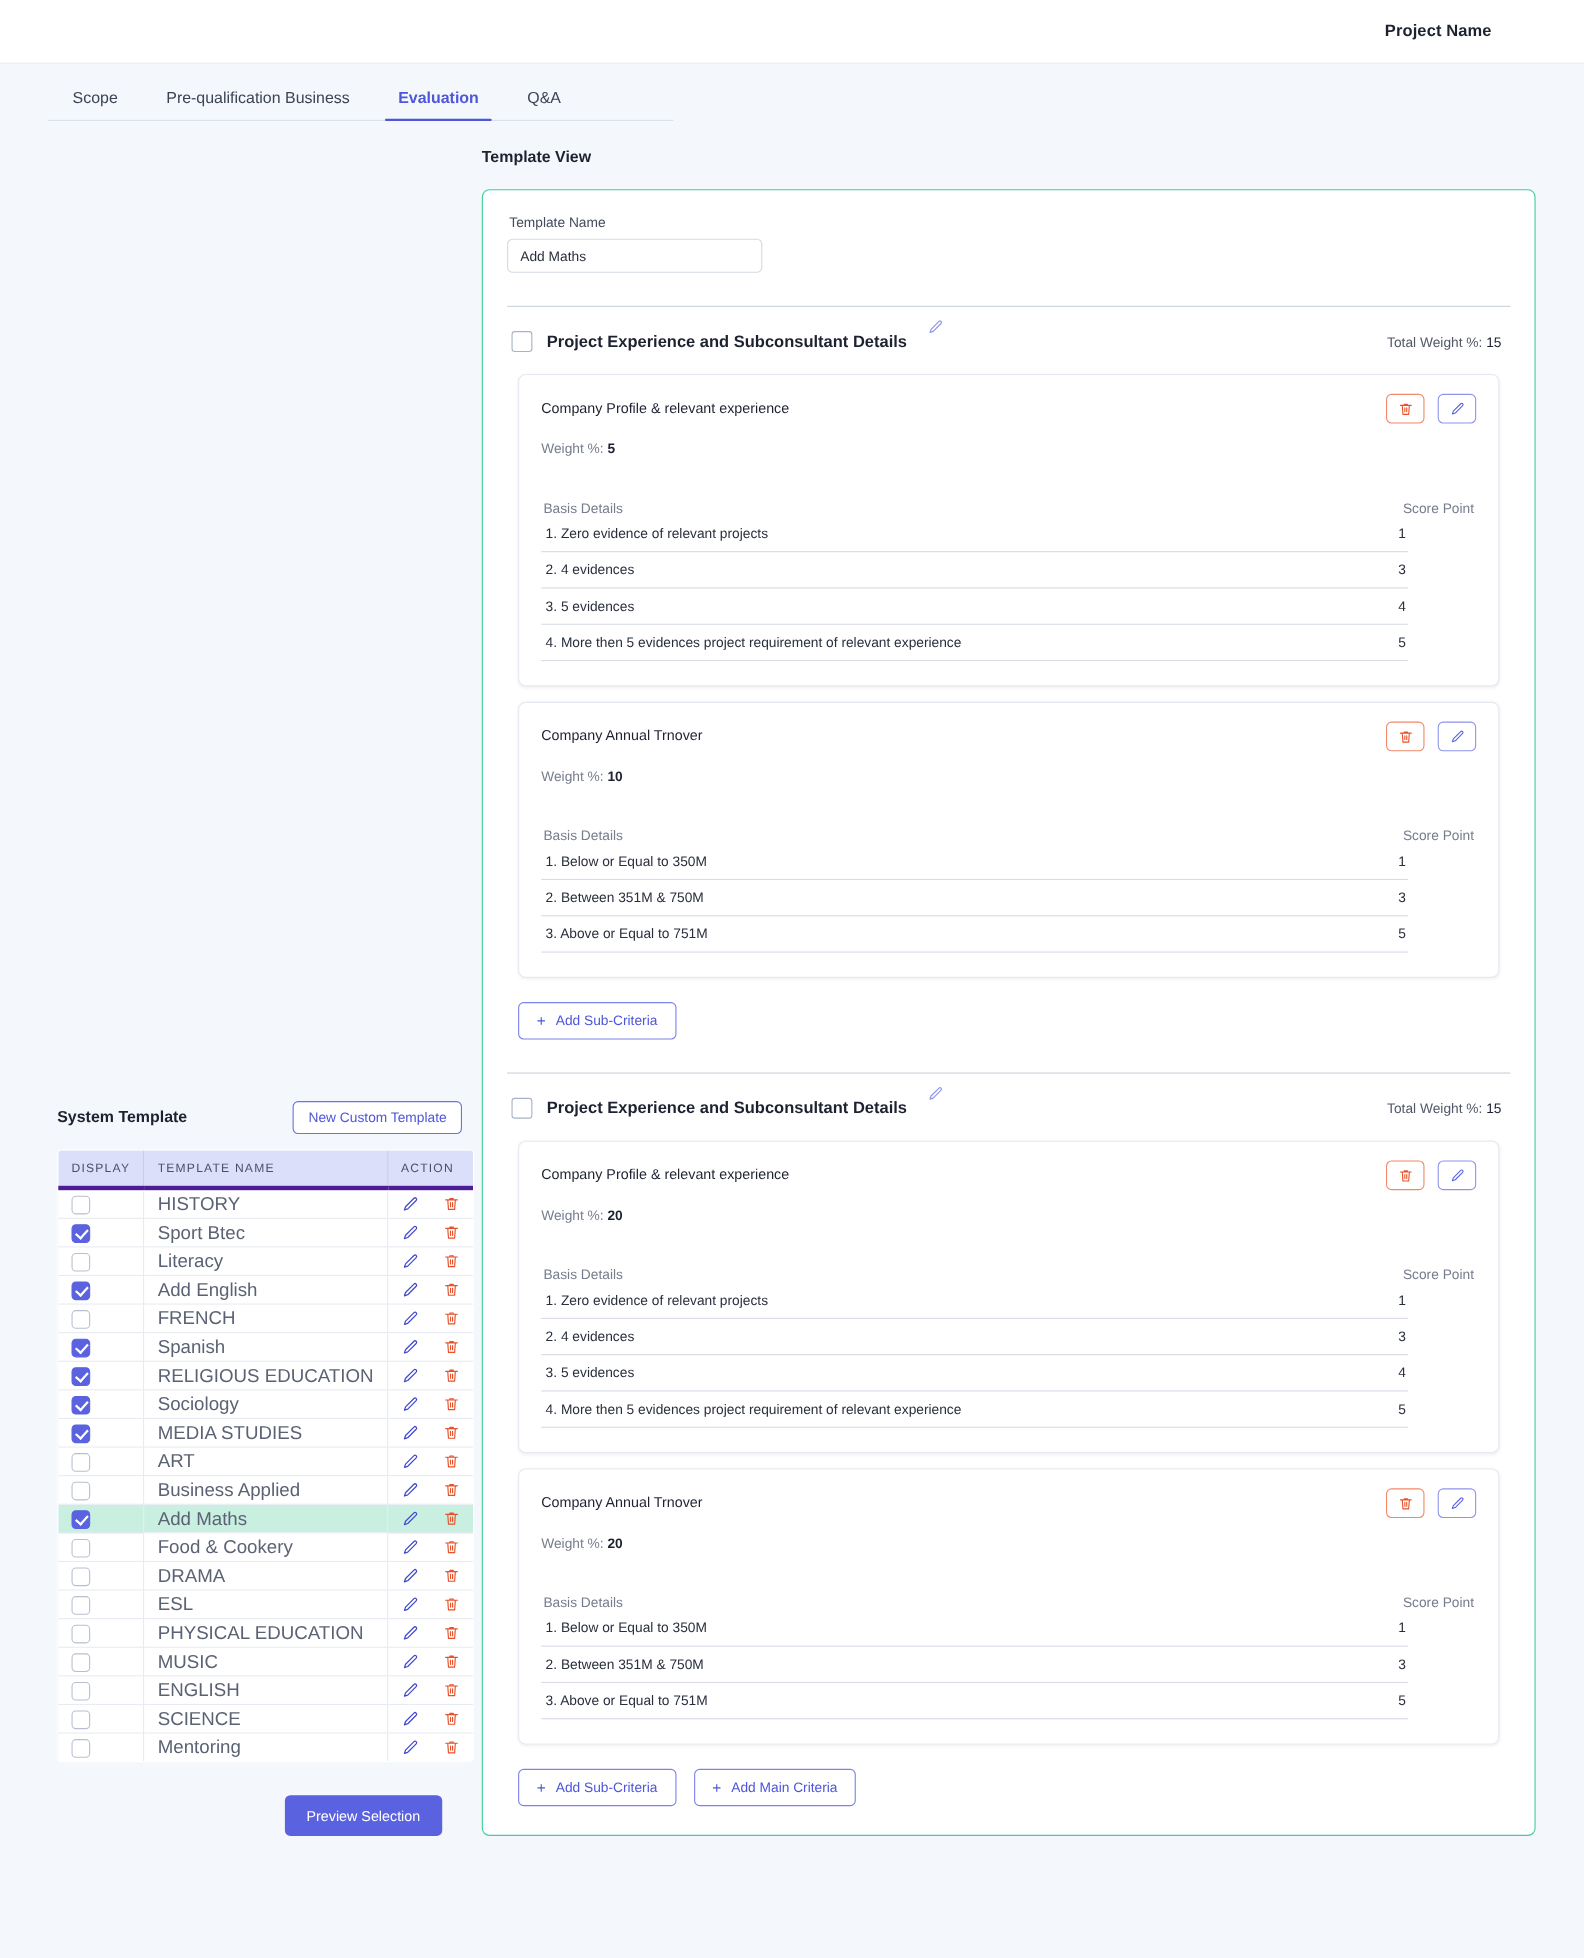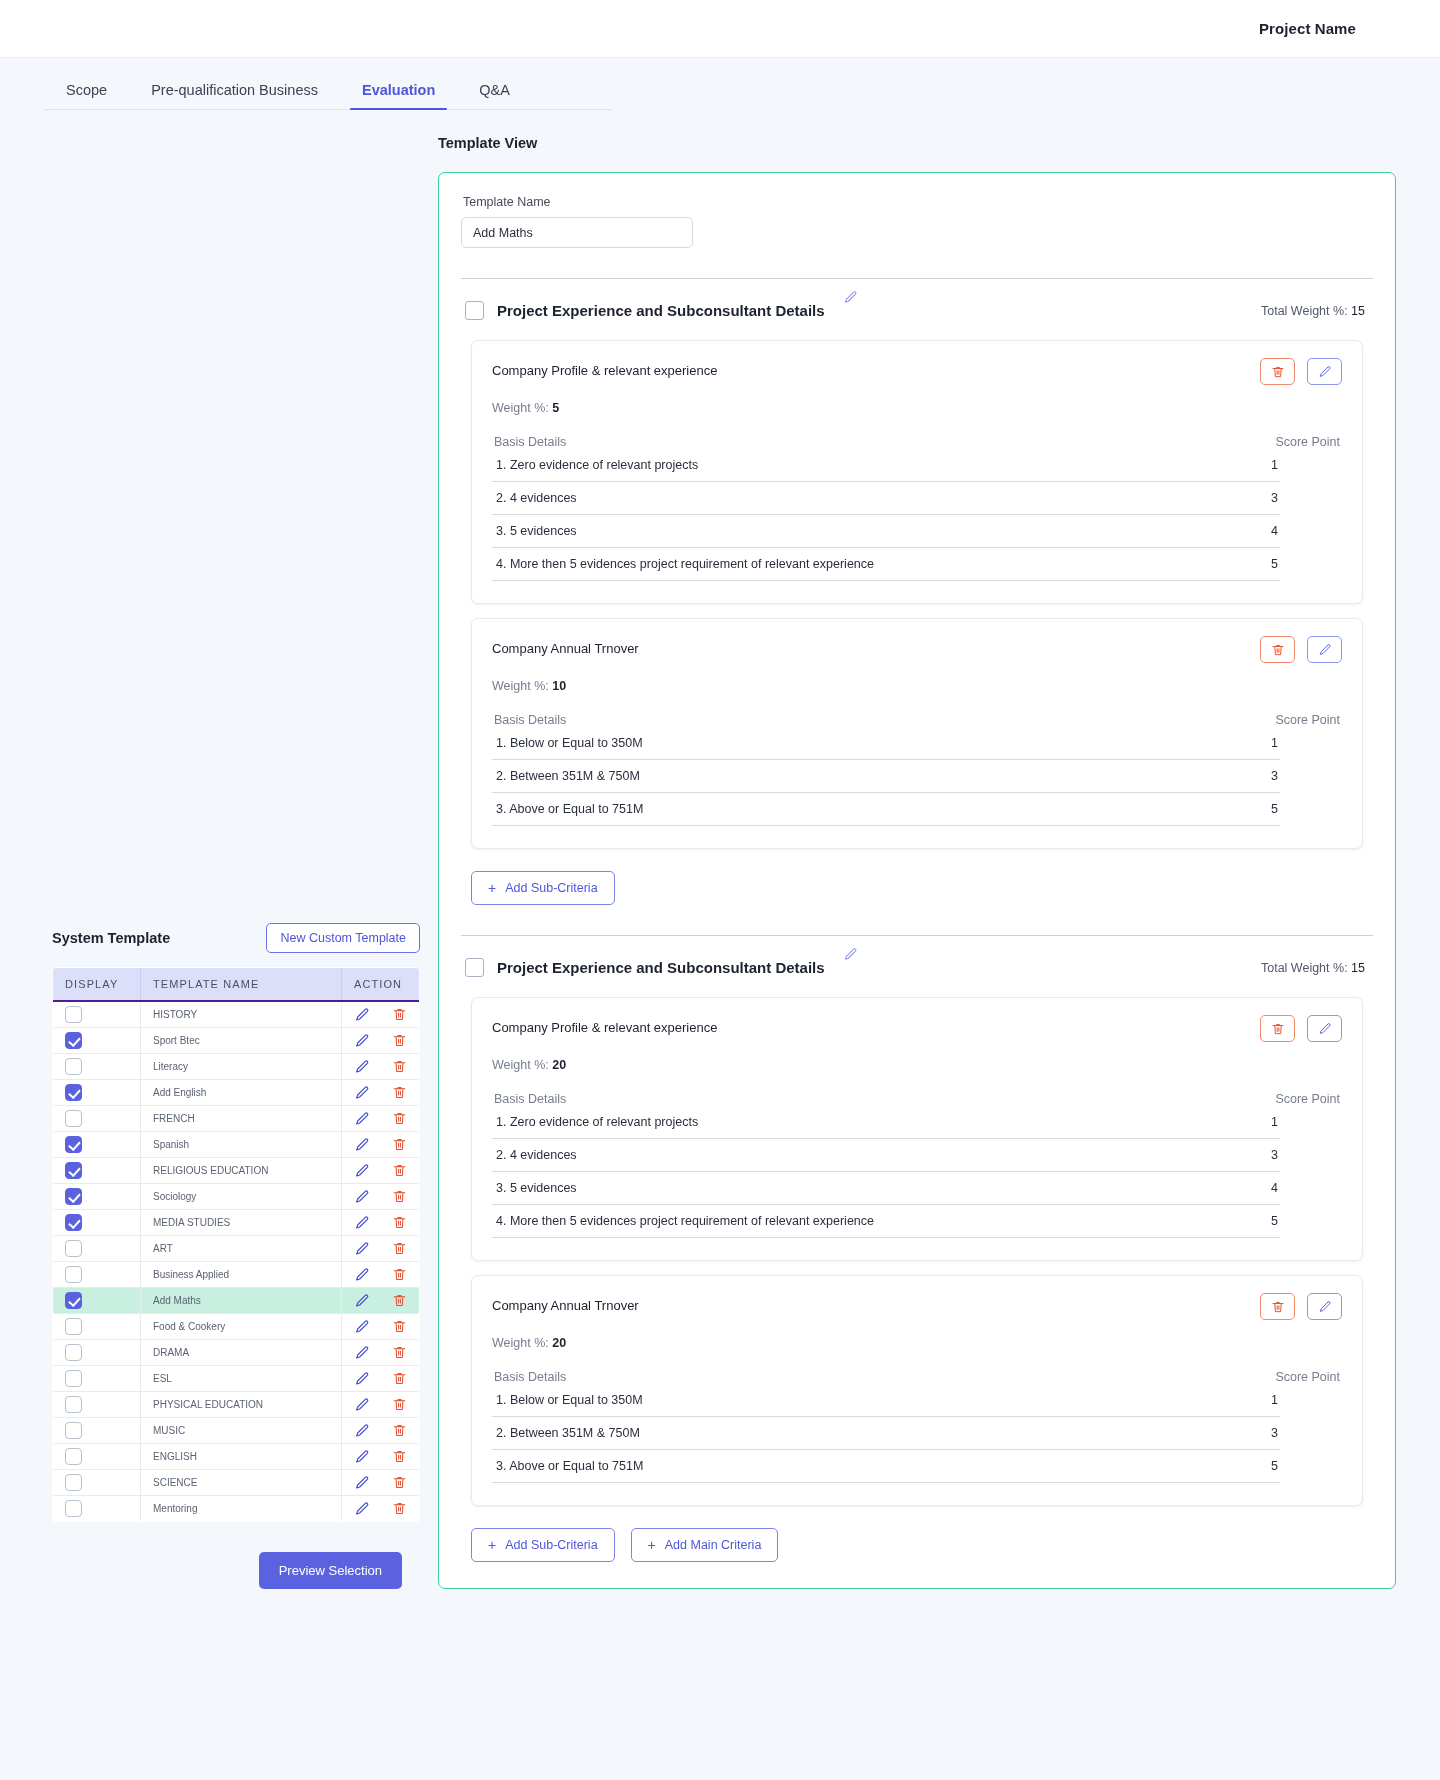--- a/index.html
+++ b/index.html
@@ -59,26 +59,26 @@
     border-radius:5px; font-size:12.5px; padding:7px 13px; cursor:pointer;
     font-family:"Liberation Sans", sans-serif; white-space:nowrap;
   }
 
   
   .tmpl-table { width:100%; border-collapse:collapse; background:#fff;
                 border:1px solid #dfe4ee; border-radius:4px; overflow:hidden; }
   .tmpl-table thead th {
     background:#dcdffa; color:#4a5068; font-size:11px; letter-spacing:1.1px;
     text-align:left; font-weight:400; padding:10px 12px;
-    border-right:1px solid #c9cef0; border-bottom:2px solid #4c1d95;
+    border-right:1px solid #c9cef0; border-bottom:4px solid #4c1d95;
   }
   .tmpl-table thead th:last-child { border-right:none; }
   .tmpl-table td {
     border-bottom:1px solid #e7ebf2; border-right:1px solid #e7ebf2;
-    padding:0 12px; height:25px; font-size:10px; color:#5b6274;
+    padding:0 12px; height:25px; font-size:17px; color:#5b6274;
   }
   .tmpl-table td:last-child { border-right:none; }
   .tmpl-table tbody tr:last-child td { border-bottom:none; }
   .col-display { width:88px; }
   .col-action  { width:78px; }
   tr.row-active td { background:#c8efdf; }
   .nm { white-space:nowrap; overflow:hidden; text-overflow:ellipsis; }
 
   .cbox {
     width:17px; height:17px; border:1.4px solid #b7c0cf; border-radius:4px;
@@ -140,21 +140,21 @@
     display:flex; align-items:center; justify-content:center; cursor:pointer;
   }
   .sq-btn.del { border:1px solid #f08a6a; }
   .sq-btn.edt { border:1px solid #8f94ea; }
 
   .crit-weight { font-size:12.5px; color:#767d8e; margin-top:16px; }
   .crit-weight b { color:#1d2230; font-weight:700; }
 
   .basis-head {
     display:flex; justify-content:space-between;
-    font-size:12.5px; color:#767d8e; margin-top:20px; padding:0 2px 0 2px;
+    font-size:12.5px; color:#767d8e; margin-top:40px; padding:0 2px 0 2px;
   }
   .basis-row {
     display:flex; justify-content:space-between; align-items:center;
     border-bottom:1px solid #d6dbe4;
     font-size:12.5px; color:#2a2f3d; padding:9px 2px 9px 4px;
     margin-right:62px;
   }
   .basis-row:first-of-type { margin-top:4px; }
   .basis-row .sp { color:#2a2f3d; }
 

